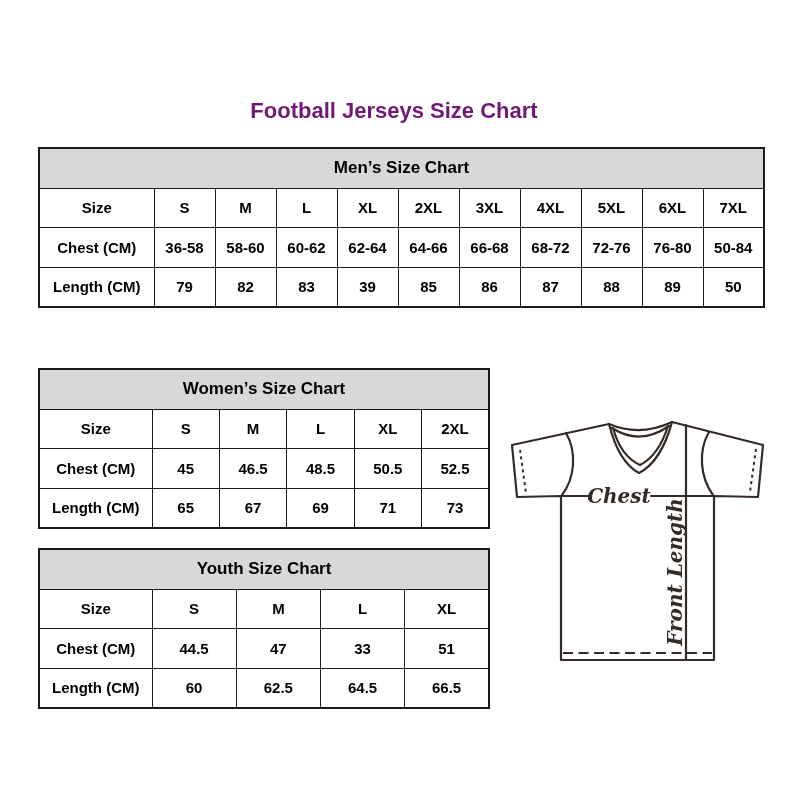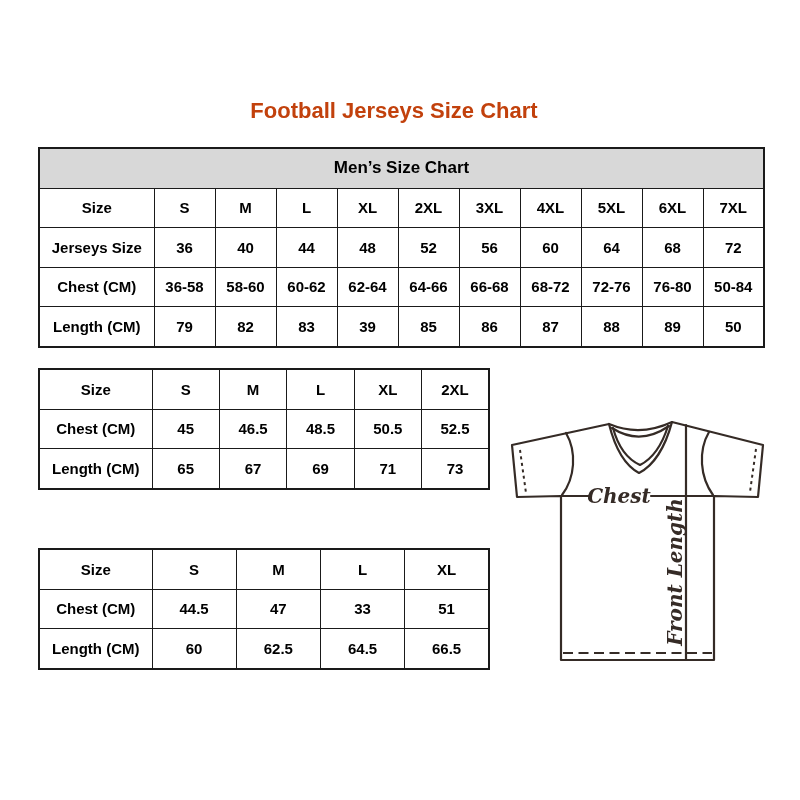--- a/index.html
+++ b/index.html
@@ -2,21 +2,21 @@
 <html><head>
 <meta charset="utf-8">
 <style>
   html,body{margin:0;padding:0;}
   body{
     width:800px;height:800px;background:#ffffff;position:relative;
     font-family:"Liberation Sans",sans-serif;color:#000;overflow:hidden;
   }
   .title{
     position:absolute;top:98px;left:0;width:788px;margin:0;
-    text-align:center;font-size:22px;font-weight:700;color:#c2410c;
+    text-align:center;font-size:22px;font-weight:700;color:#701a75;
   }
   table{
     position:absolute;border-collapse:collapse;table-layout:fixed;
     border:2px solid #1a1a1a;background:#fff;
   }
   th,td{
     border:1.5px solid #1a1a1a;text-align:center;vertical-align:middle;
     padding:0;height:38.5px;font-weight:700;font-size:15px;color:#000;
     overflow:hidden;white-space:nowrap;
   }
@@ -65,33 +65,20 @@
     <td>L</td>
     <td>XL</td>
     <td>2XL</td>
     <td>3XL</td>
     <td>4XL</td>
     <td>5XL</td>
     <td>6XL</td>
     <td>7XL</td>
   </tr>
   <tr>
-    <td>Jerseys Size</td>
-    <td>36</td>
-    <td>40</td>
-    <td>44</td>
-    <td>48</td>
-    <td>52</td>
-    <td>56</td>
-    <td>60</td>
-    <td>64</td>
-    <td>68</td>
-    <td>72</td>
-  </tr>
-  <tr>
     <td>Chest (CM)</td>
     <td>36-58</td>
     <td>58-60</td>
     <td>60-62</td>
     <td>62-64</td>
     <td>64-66</td>
     <td>66-68</td>
     <td>68-72</td>
     <td>72-76</td>
     <td>76-80</td>
@@ -116,20 +103,23 @@
 <table id="women">
   <colgroup>
       <col class="c-lbl">
       <col>
       <col>
       <col>
       <col>
       <col>
     </colgroup>
   <tbody>
+      <tr>
+    <th class="sect" colspan="6">Women’s Size Chart</th>
+  </tr>
   <tr>
     <td>Size</td>
     <td>S</td>
     <td>M</td>
     <td>L</td>
     <td>XL</td>
     <td>2XL</td>
   </tr>
   <tr>
     <td>Chest (CM)</td>
@@ -152,20 +142,23 @@
 
 <table id="youth">
   <colgroup>
       <col class="c-lbl">
       <col>
       <col>
       <col>
       <col>
     </colgroup>
   <tbody>
+      <tr>
+    <th class="sect" colspan="5">Youth Size Chart</th>
+  </tr>
   <tr>
     <td>Size</td>
     <td>S</td>
     <td>M</td>
     <td>L</td>
     <td>XL</td>
   </tr>
   <tr>
     <td>Chest (CM)</td>
     <td>44.5</td>

